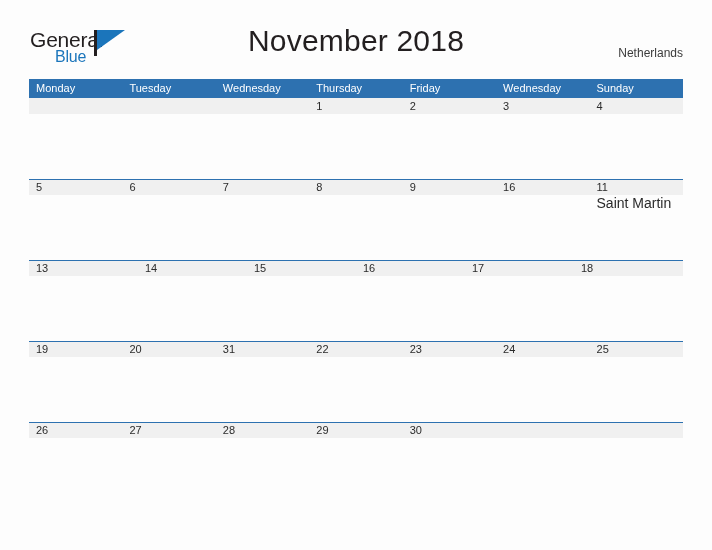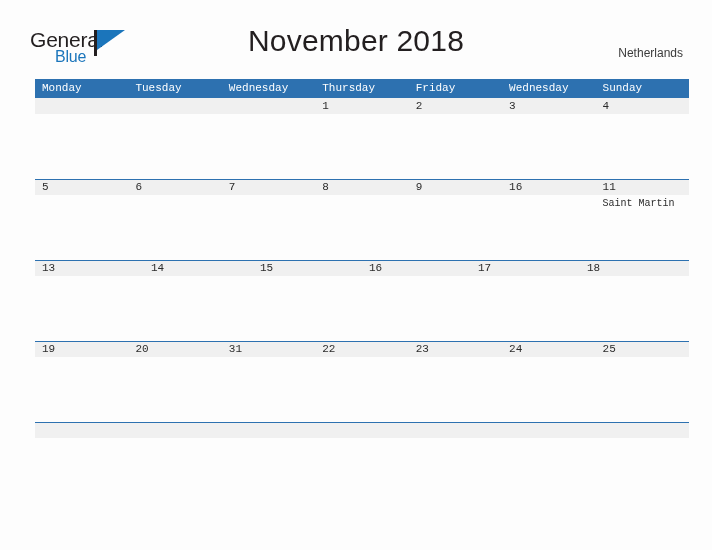--- a/index.html
+++ b/index.html
@@ -87,24 +87,23 @@
     position: absolute;
     right: 29px;
     top: 46px;
     font-size: 12px;
     color: #3b3b3b;
   }
 
   
   .calendar {
     position: absolute;
-    left: 35px;
+    left: 29px;
     top: 79px;
     width: 654px;
-    font-family: Liberation Mono, monospace;
   }
   .weekdays {
     display: flex;
     width: 100%;
     height: 19px;
     background: #2d71b0;
   }
   .weekday {
     flex: 1 1 0;
     color: #ffffff;
@@ -148,21 +147,21 @@
     box-sizing: border-box;
     height: 72px;
   }
   .day-num {
     font-size: 11px;
     color: #2b2b2b;
     line-height: 16px;
     display: block;
   }
   .day-event {
-    font-size: 10px;
+    font-size: 14px;
     color: #2b2b2b;
     line-height: 13px;
     display: block;
     margin-top: 2px;
     white-space: nowrap;
   }
 </style>
 </head>
 <body>
 
@@ -322,16 +321,46 @@
         </div>
         <div class="day">
           <span class="day-num">25</span>
           <span class="day-event"></span>
         </div>
       </div>
     </div>
 
     <div class="week">
       <div class="band"></div>
+      <div class="week-dates">
+        <div class="day">
+          <span class="day-num">26</span>
+          <span class="day-event"></span>
+        </div>
+        <div class="day">
+          <span class="day-num">27</span>
+          <span class="day-event"></span>
+        </div>
+        <div class="day">
+          <span class="day-num">28</span>
+          <span class="day-event"></span>
+        </div>
+        <div class="day">
+          <span class="day-num">29</span>
+          <span class="day-event"></span>
+        </div>
+        <div class="day">
+          <span class="day-num">30</span>
+          <span class="day-event"></span>
+        </div>
+        <div class="day empty">
+          
+          
+        </div>
+        <div class="day empty">
+          
+          
+        </div>
+      </div>
     </div>
 
   </div>
 </div>
 
 </body></html>

